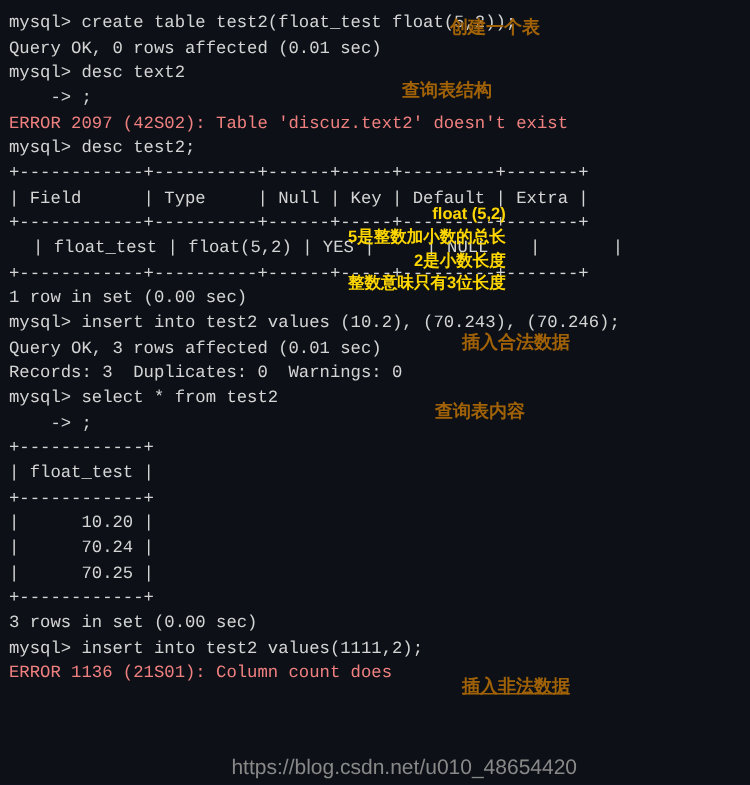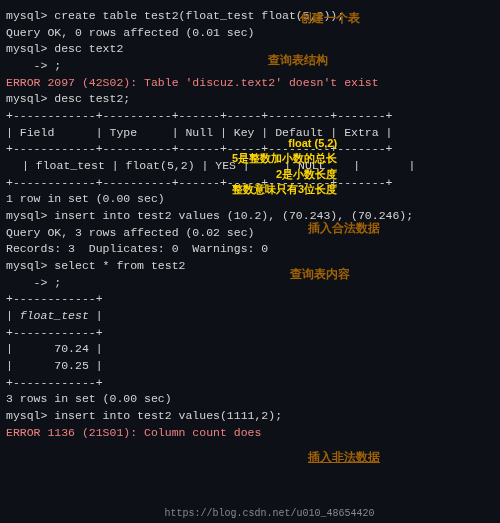--- a/index.html
+++ b/index.html
@@ -45,22 +45,22 @@
       pointer-events: none;
       line-height: 1.4;
       text-align: right;
     }
     .watermark {
       position: absolute;
       bottom: 4px;
       left: 50%;
       transform: translateX(-50%);
       color: #888;
-      font-size: 10px;
-      font-family: Liberation Mono, monospace;
+      font-size: 14px;
+      font-family: Liberation Sans, sans-serif;
       white-space: nowrap;
       padding-left: 39px;
     }
   </style>
 </head>
 <body>
 
 <div class="terminal">
   <div id="lines-container">
       <div class="line" style="color: rgb(212, 212, 212);">mysql&gt; create table test2(float_test float(5,2));</div>
@@ -71,28 +71,29 @@
       <div class="line" style="color: rgb(240, 128, 128);">ERROR 2097 (42S02): Table 'discuz.text2' doesn't exist</div>
       <div class="line" style="color: rgb(212, 212, 212);">mysql&gt; desc test2;</div>
       <div class="line" style="color: rgb(212, 212, 212);">+------------+----------+------+-----+---------+-------+</div>
       <div class="line" style="color: rgb(212, 212, 212);">| Field      | Type     | Null | Key | Default | Extra |</div>
       <div class="line" style="color: rgb(212, 212, 212);">+------------+----------+------+-----+---------+-------+</div>
       <div class="line" style="color: rgb(212, 212, 212); margin-left: 16px;">| float_test | float(5,2) | YES |     | NULL    |       |</div>
       <div class="line" style="color: rgb(212, 212, 212);">+------------+----------+------+-----+---------+-------+</div>
       <div class="line" style="color: rgb(212, 212, 212);">1 row in set (0.00 sec)</div>
       <div class="line" style="color: rgb(212, 212, 212);"></div>
       <div class="line" style="color: rgb(212, 212, 212);">mysql&gt; insert into test2 values (10.2), (70.243), (70.246);</div>
-      <div class="line" style="color: rgb(212, 212, 212);">Query OK, 3 rows affected (0.02 sec)</div>
+      <div class="line" style="color: rgb(212, 212, 212);">Query OK, 3 rows affected (0.01 sec)</div>
       <div class="line" style="color: rgb(212, 212, 212);">Records: 3  Duplicates: 0  Warnings: 0</div>
       <div class="line" style="color: rgb(212, 212, 212);"></div>
       <div class="line" style="color: rgb(212, 212, 212);">mysql&gt; select * from test2</div>
       <div class="line" style="color: rgb(212, 212, 212);">    -&gt; ;</div>
       <div class="line" style="color: rgb(212, 212, 212);">+------------+</div>
-      <div class="line" style="color: rgb(212, 212, 212); font-style: italic;">| float_test |</div>
+      <div class="line" style="color: rgb(212, 212, 212);">| float_test |</div>
       <div class="line" style="color: rgb(212, 212, 212);">+------------+</div>
+      <div class="line" style="color: rgb(212, 212, 212);">|      10.20 |</div>
       <div class="line" style="color: rgb(212, 212, 212);">|      70.24 |</div>
       <div class="line" style="color: rgb(212, 212, 212);">|      70.25 |</div>
       <div class="line" style="color: rgb(212, 212, 212);">+------------+</div>
       <div class="line" style="color: rgb(212, 212, 212);">3 rows in set (0.00 sec)</div>
       <div class="line" style="color: rgb(212, 212, 212);"></div>
       <div class="line" style="color: rgb(212, 212, 212);">mysql&gt; insert into test2 values(1111,2);</div>
       <div class="line" style="color: rgb(240, 128, 128);">ERROR 1136 (21S01): Column count does</div>
     </div>
 
   <div class="annotation" style="top:10px; left:300px;">创建一个表</div>

